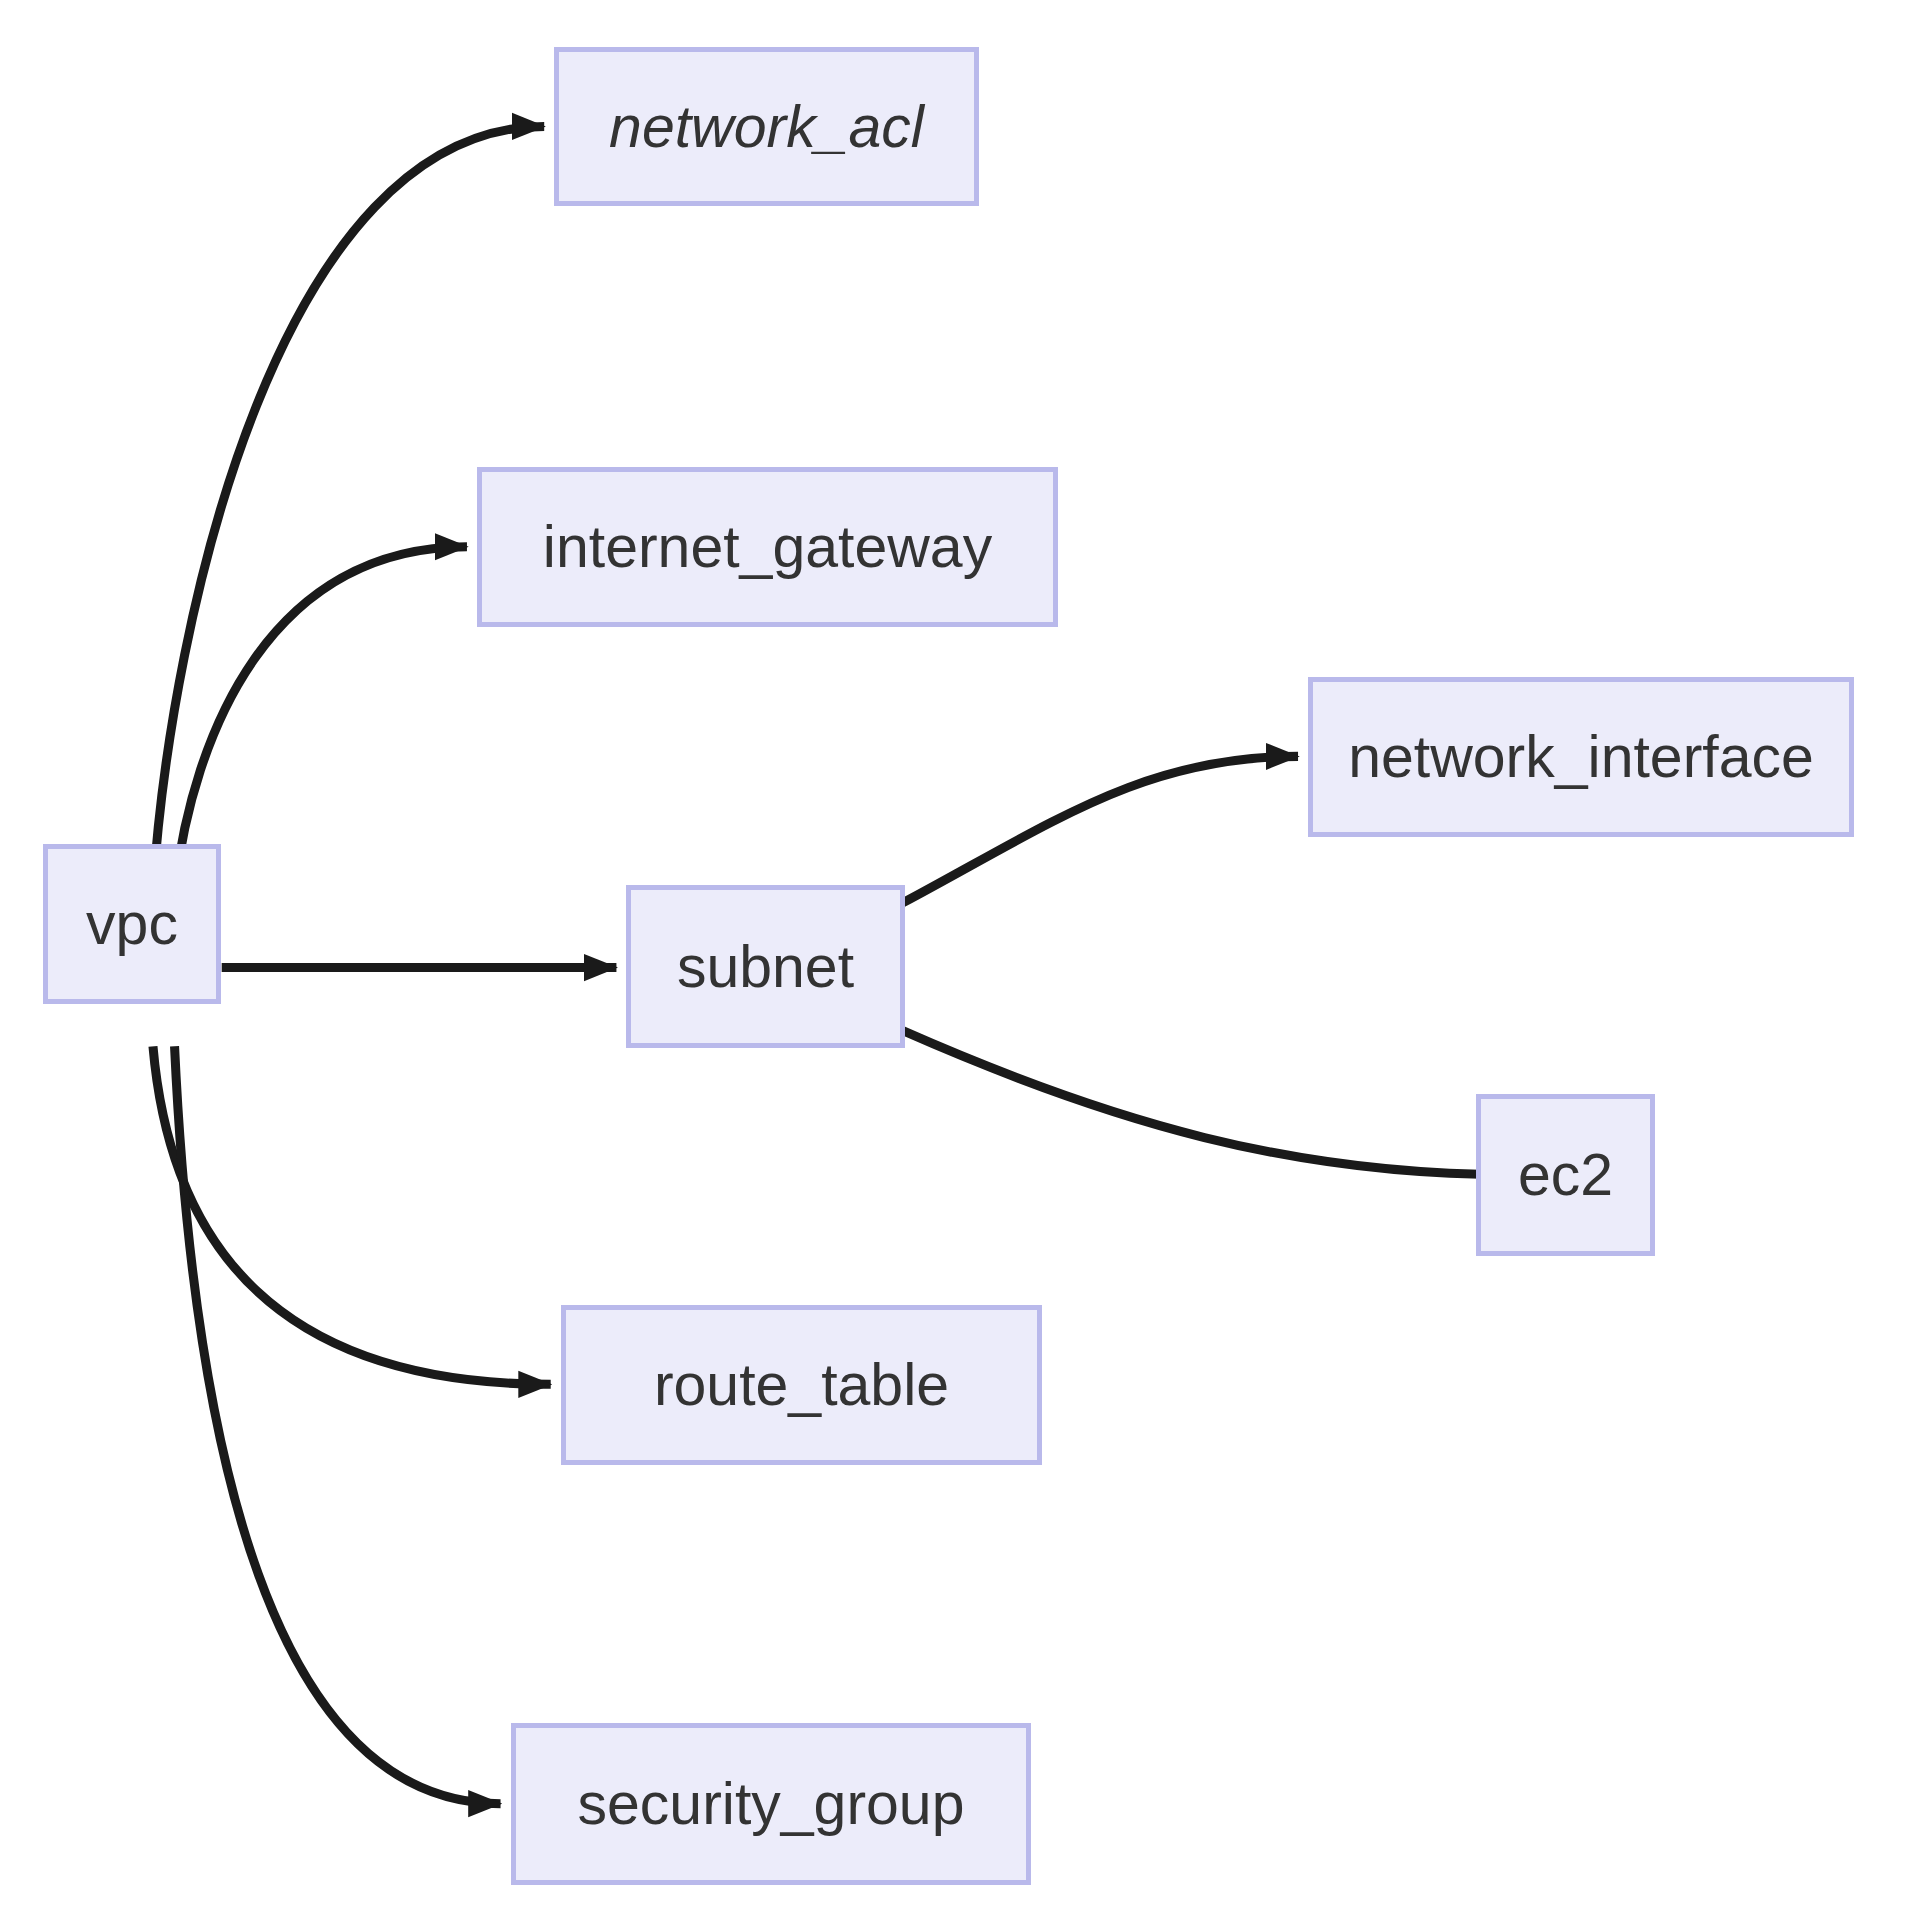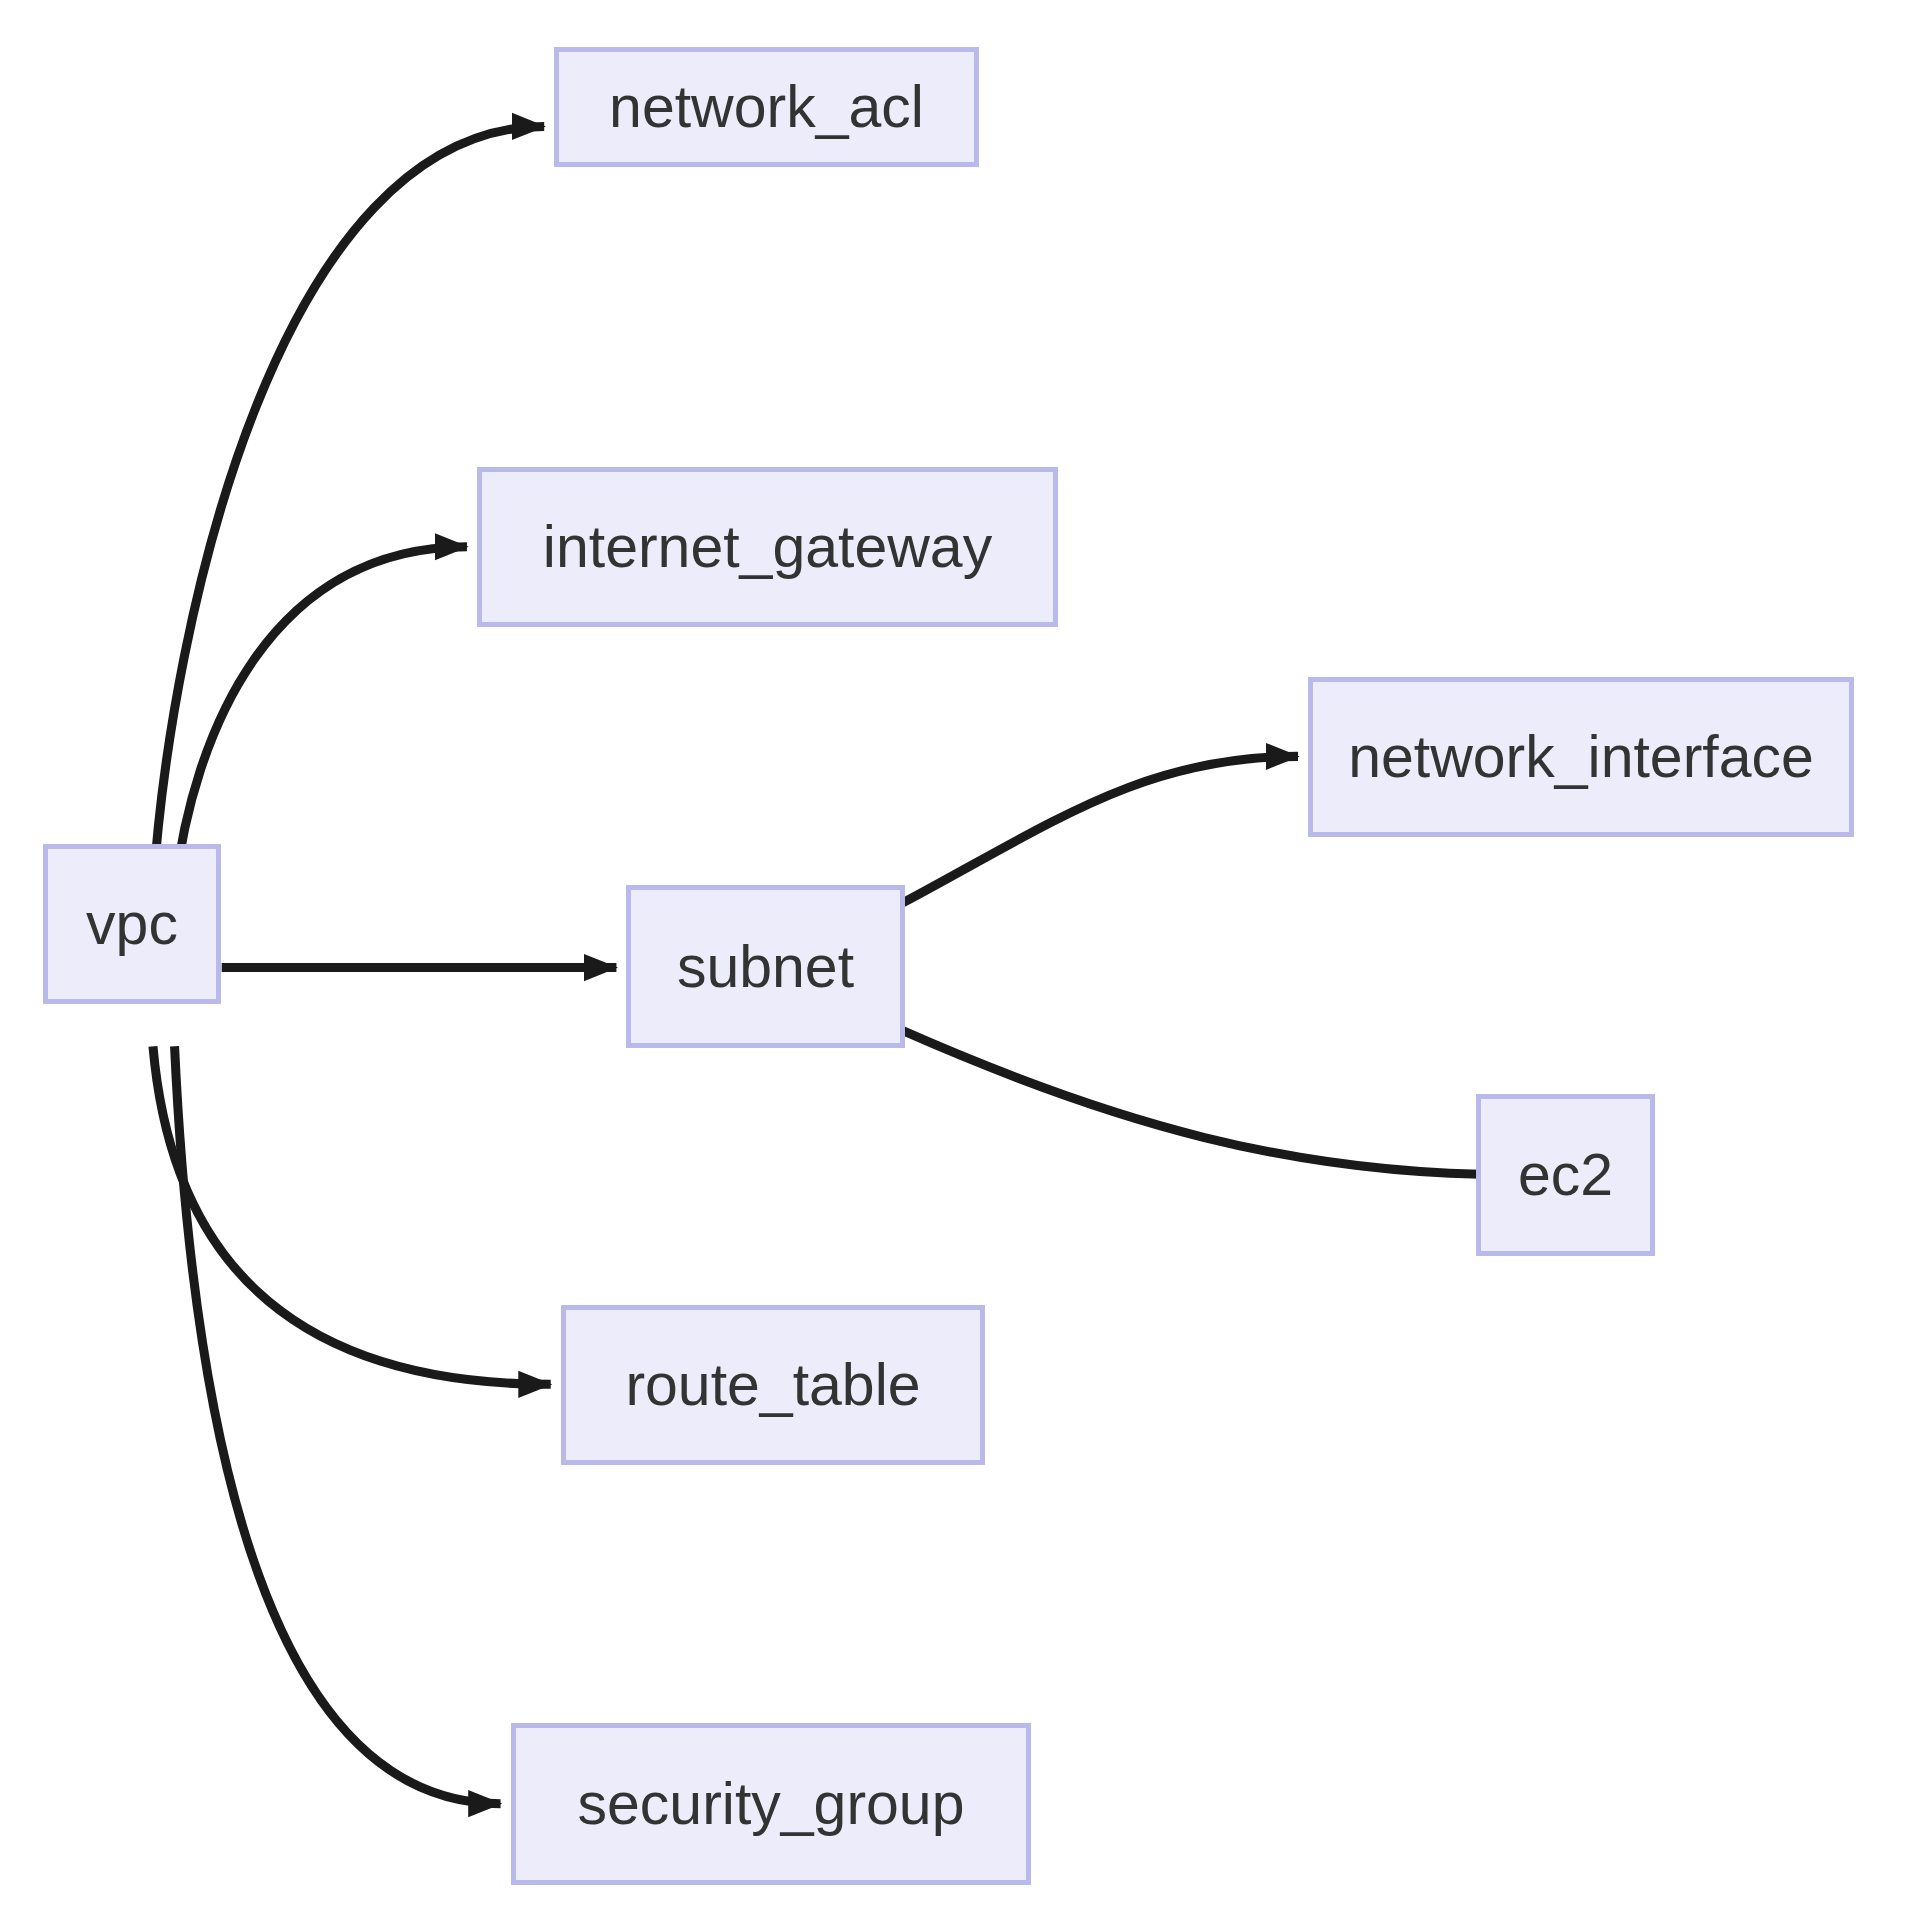--- a/index.html
+++ b/index.html
@@ -36,26 +36,26 @@
     border: 5px solid #b9b9eb;
     color: #333333;
     font-size: 59px;
     display: flex;
     align-items: center;
     justify-content: center;
     white-space: nowrap;
   }
   
   .node-vpc               { left:   43px; top: 844px; width:  178px; height: 160px; }
-  .node-network_acl       { left: 554px; top:   47px; width:  425px; height: 120px; }
+  .node-network_acl       { left: 554px; top:   47px; width:  425px; height: 159px; font-style: italic; }
   .node-internet_gateway  { left:  477px; top:  467px; width: 581px; height: 160px; justify-content: center; }
   .node-subnet            { left: 626px; top: 885px; width:  279px; height: 163px; }
   .node-network_interface { left: 1308px; top: 677px; width: 546px; height: 160px; }
   .node-ec2               { left: 1476px; top: 1094px; width:  179px; height: 162px; }
-  .node-route_table       { left: 561px; top: 1305px; width:  424px; height: 160px; }
+  .node-route_table       { left: 561px; top: 1305px; width:  481px; height: 160px; }
   .node-security_group    { left: 511px; top: 1723px; width: 520px; height: 162px; }
 </style>
 </head>
 <body>
 
 <div class="canvas">
 
   <svg class="edges-layer" width="1926" height="1907" viewBox="0 0 3840 3802" xmlns="http://www.w3.org/2000/svg">
     <defs>
       <marker id="arrow" viewBox="0 0 10 8" refX="9.5" refY="4" markerUnits="userSpaceOnUse" markerWidth="68" markerHeight="56" orient="auto">

